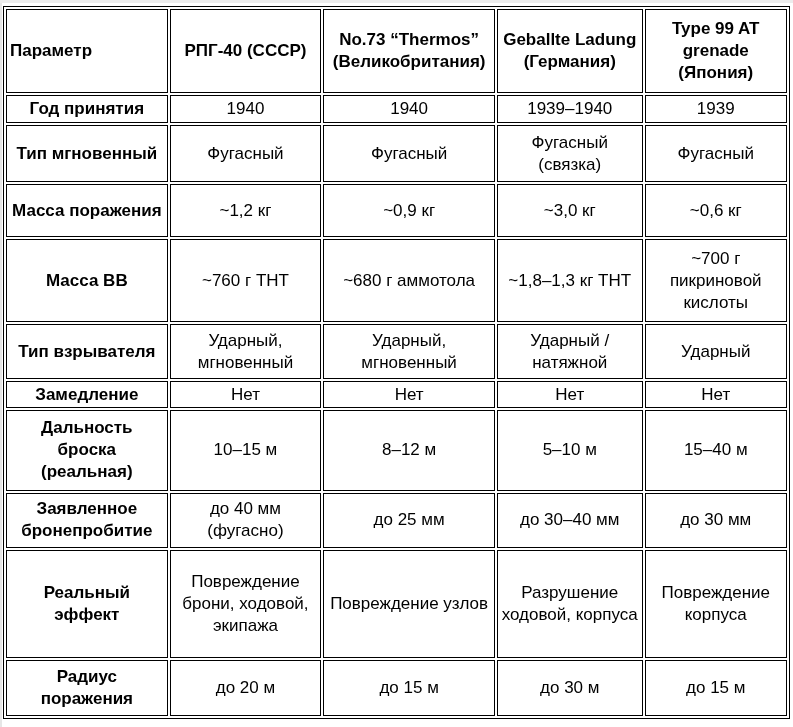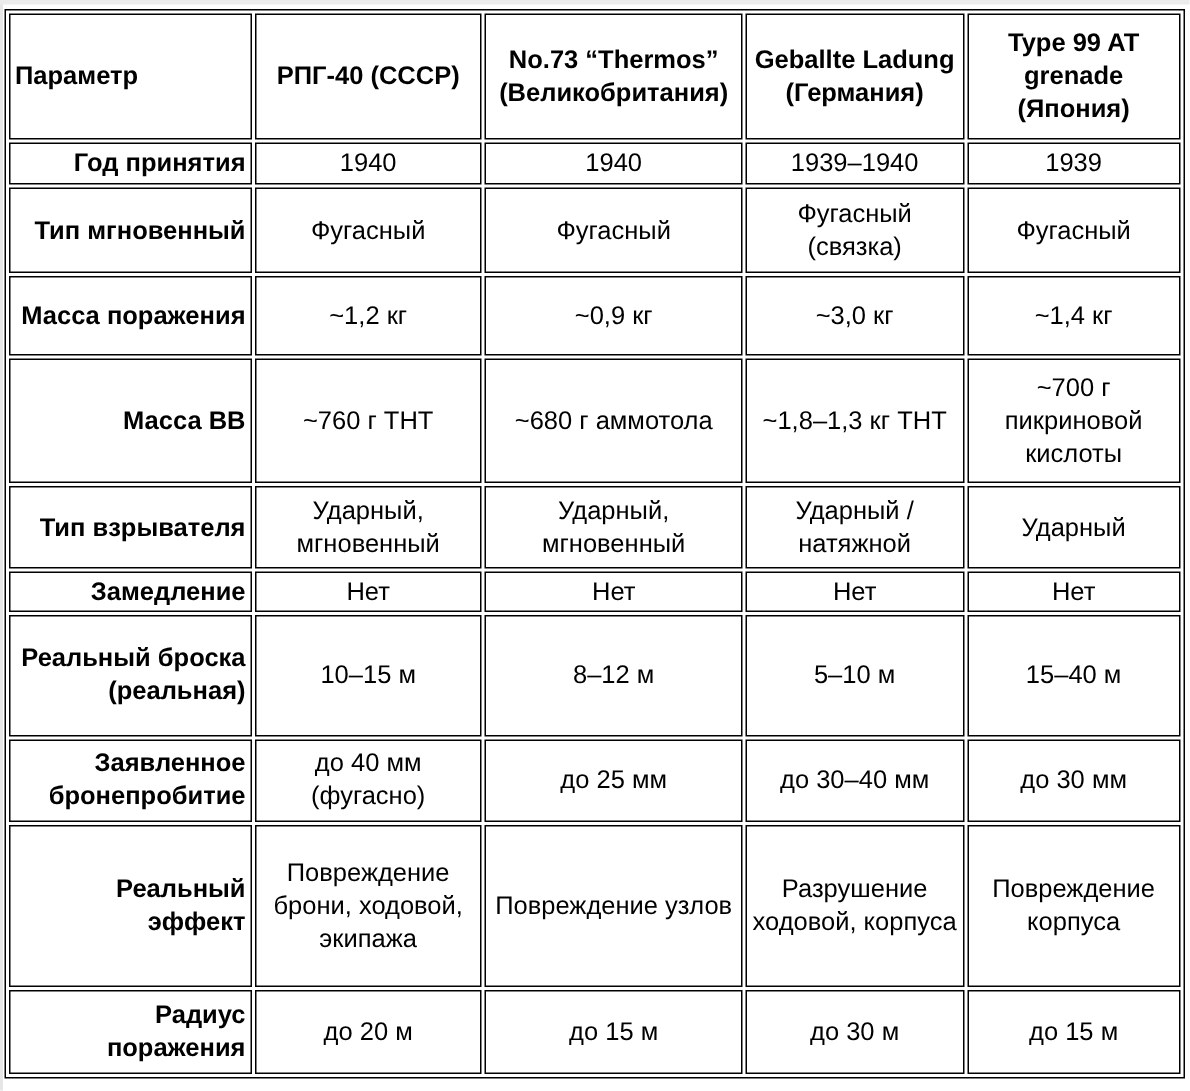--- a/index.html
+++ b/index.html
@@ -20,21 +20,21 @@
       table-layout: fixed;
     }
     table.cmp td, table.cmp th {
       border: 1px solid #000;
       font-size: 17px;
       line-height: 22px;
       padding: 1px 3px;
       vertical-align: middle;
     }
     table.cmp th { font-weight: bold; }
-    td.param { font-weight: bold; text-align: right; margin-top: 32px; }
+    td.param { font-weight: bold; text-align: center; margin-top: 32px; }
     th.param { text-align: left; margin-top: 16px; }
     td.val, th.col { text-align: center; }
   </style>
 </head>
 <body>
 
 <div class="frame-left"></div>
 <div class="frame-top"></div>
 
 <table class="cmp">
@@ -65,21 +65,21 @@
     <td class="val">Фугасный</td>
     <td class="val">Фугасный</td>
     <td class="val">Фугасный (связка)</td>
     <td class="val">Фугасный</td>
   </tr>
   <tr style="height:52px">
     <td class="param">Масса поражения</td>
     <td class="val">~1,2 кг</td>
     <td class="val">~0,9 кг</td>
     <td class="val">~3,0 кг</td>
-    <td class="val">~1,4 кг</td>
+    <td class="val">~0,6 кг</td>
   </tr>
   <tr style="height:80px">
     <td class="param">Масса ВВ</td>
     <td class="val">~760 г ТНТ</td>
     <td class="val">~680 г аммотола</td>
     <td class="val">~1,8–1,3 кг ТНТ</td>
     <td class="val">~700 г пикриновой кислоты</td>
   </tr>
   <tr style="height:54px">
     <td class="param">Тип взрывателя</td>
@@ -89,21 +89,21 @@
     <td class="val">Ударный</td>
   </tr>
   <tr style="height:26px">
     <td class="param">Замедление</td>
     <td class="val">Нет</td>
     <td class="val">Нет</td>
     <td class="val">Нет</td>
     <td class="val">Нет</td>
   </tr>
   <tr style="height:78px">
-    <td class="param">Реальный броска (реальная)</td>
+    <td class="param">Дальность броска (реальная)</td>
     <td class="val">10–15 м</td>
     <td class="val">8–12 м</td>
     <td class="val">5–10 м</td>
     <td class="val">15–40 м</td>
   </tr>
   <tr style="height:54px">
     <td class="param">Заявленное бронепробитие</td>
     <td class="val">до 40 мм (фугасно)</td>
     <td class="val">до 25 мм</td>
     <td class="val">до 30–40 мм</td>

